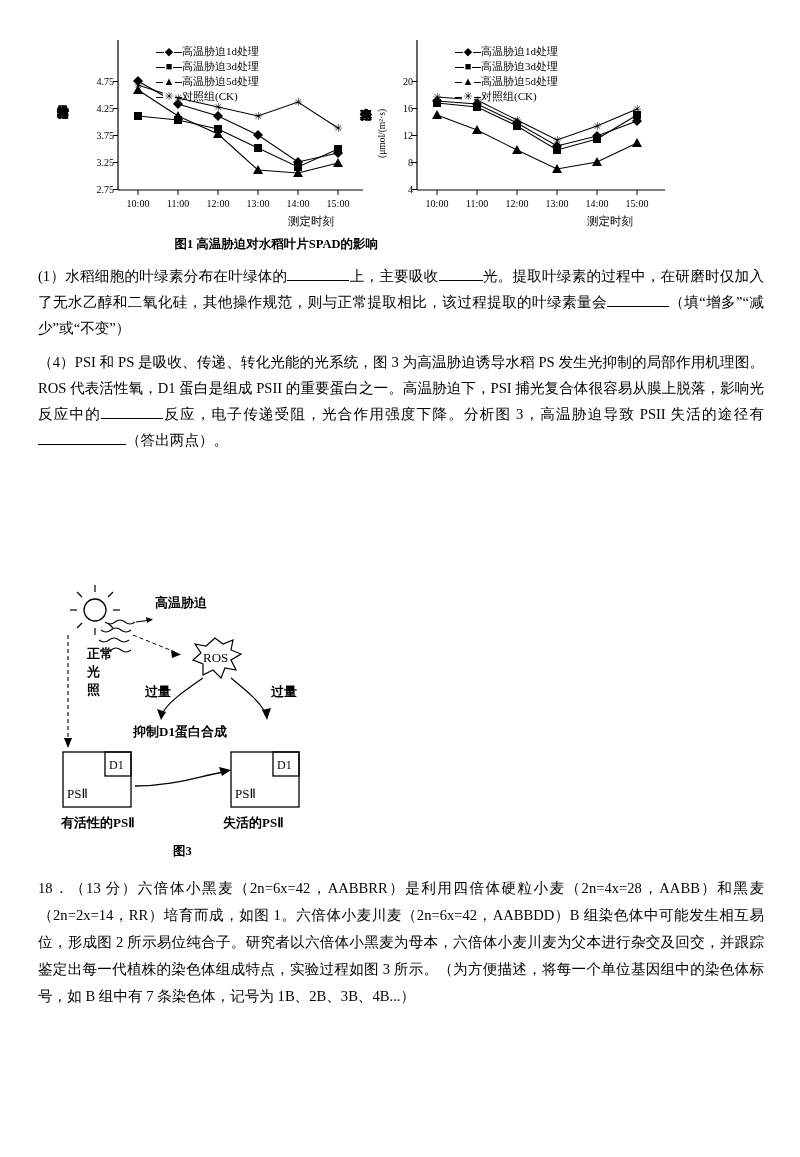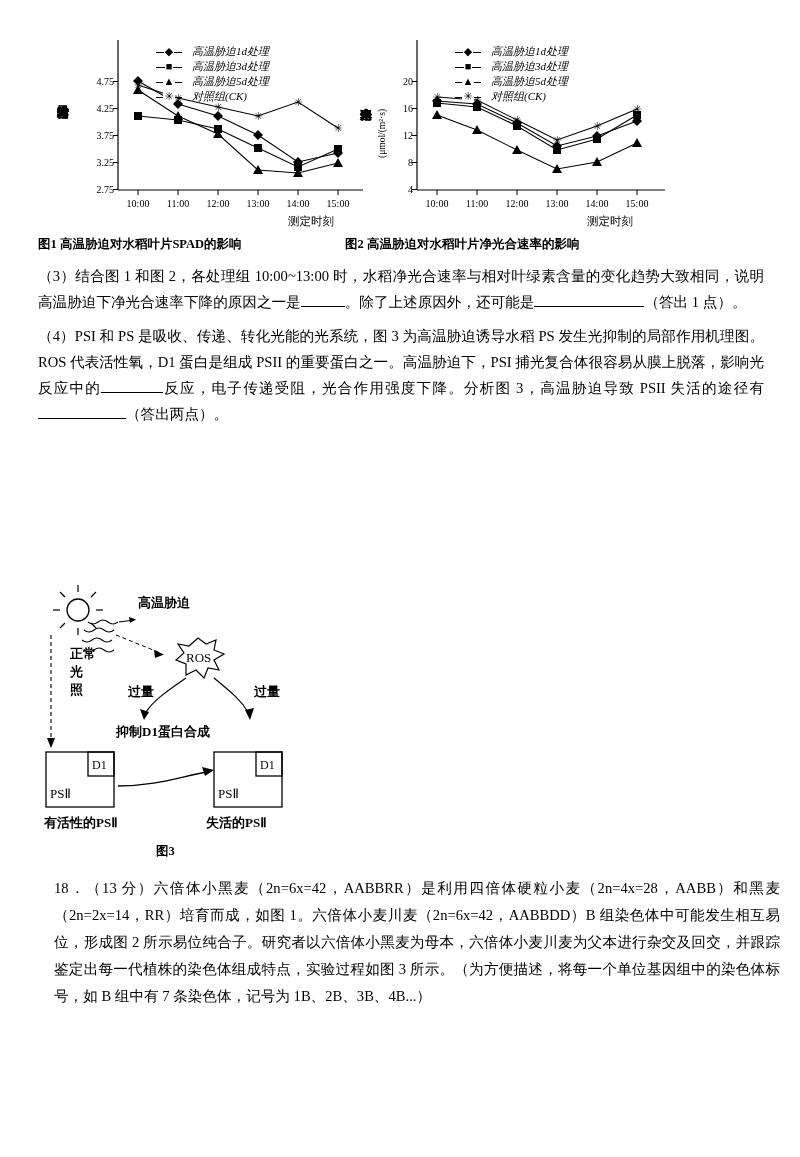--- a/index.html
+++ b/index.html
@@ -43,21 +43,21 @@
     top: 0;
     left: 0;
     width: 340px;
     height: 215px;
   }
   .fig-caption {
     position: absolute;
     bottom: 0px;
     left: 0;
     width: 340px;
-    text-align: left;
+    text-align: right;
     font-size: 12.5px;
     font-weight: bold;
     font-family: "Liberation Serif", serif;
   }
   .ylabel {
     position: absolute;
     writing-mode: vertical-rl;
     text-orientation: upright;
     font-size: 12px;
     font-weight: bold;
@@ -97,62 +97,61 @@
     content: "";
     position: absolute;
     left: 0; right: 0; top: 50%;
     border-top: 1px solid #000;
   }
   .legend-mark span {
     position: relative;
     background: #fff;
     padding: 0 1px;
   }
-  .legend-label { margin-left: 10px; font-style: italic; }
+  .legend-label { margin-left: 0; }
 
   
   .body-text {
     position: absolute;
     left: 38px;
     width: 726px;
     font-size: 14.6px;
     line-height: 26px;
     text-align: justify;
   }
   .para { margin-bottom: 8px; text-indent: 0; }
   .blank-s { display: inline-block; border-bottom: 1px solid #000; width: 44px; }
   .blank-m { display: inline-block; border-bottom: 1px solid #000; width: 62px; }
   .blank-l { display: inline-block; border-bottom: 1px solid #000; width: 88px; }
   .blank-xl { display: inline-block; border-bottom: 1px solid #000; width: 110px; }
 
   
   .fig3-wrap {
     position: absolute;
-    left: 26px;
+    left: 43px;
     top: 580px;
     width: 380px;
     height: 280px;
   }
   .fig3-caption {
     position: absolute;
     left: 130px;
     bottom: 0;
     font-size: 12.5px;
     font-weight: bold;
   }
 
   .q18 {
     position: absolute;
     left: 38px;
     top: 875px;
     width: 726px;
     font-size: 14.6px;
     line-height: 27px;
     text-align: justify;
-    margin-left: 16px;
   }
 </style>
 </head>
 <body>
 
 <div class="page">
 
   <div class="figures">
 
     <div class="fig fig-left">
@@ -353,31 +352,30 @@
           <div class="legend-row">
             <span class="legend-mark"><span>▲</span></span>
             <span class="legend-label">高温胁迫5d处理</span>
           </div>
           <div class="legend-row">
             <span class="legend-mark"><span>✳</span></span>
             <span class="legend-label">对照组(CK)</span>
           </div>
         </div>
       </div>
-      <div class="fig-caption">图2 高温胁迫对水稻叶片净光合速率的影响</div>
     </div>
   </div>
 
   <div class="body-text" style="top:263px;">
 
-
-
     <div class="para">
-      <span>（3）结合图 1 和图 2，各处理组 10:00~13:00 时，水稻净光合速率与相对叶绿素含量的变化趋势大致相同，说明高温胁迫下净光合速率下降的原因之一是</span><span class="blank-s"></span><span>。除了上述原因外，还可能是</span><span class="blank-xl"></span><span>（答出 1 点）。</span>
+      <span>(1）水稻细胞的叶绿素分布在叶绿体的</span><span class="blank-m"></span><span>上，主要吸收</span><span class="blank-s"></span><span>光。提取叶绿素的过程中，在研磨时仅加入了无水乙醇和二氧化硅，其他操作规范，则与正常提取相比，该过程提取的叶绿素量会</span><span class="blank-m"></span><span>（填“增多”“减少”或“不变”）</span>
     </div>
+
+
 
     <div class="para">
       <span>（4）PSI 和 PS 是吸收、传递、转化光能的光系统，图 3 为高温胁迫诱导水稻 PS 发生光抑制的局部作用机理图。ROS 代表活性氧，D1 蛋白是组成 PSII 的重要蛋白之一。高温胁迫下，PSI 捕光复合体很容易从膜上脱落，影响光反应中的</span><span class="blank-m"></span><span>反应，电子传递受阻，光合作用强度下降。分析图 3，高温胁迫导致 PSII 失活的途径有</span><span class="blank-l"></span><span>（答出两点）。</span>
     </div>
   </div>
 
   <div class="fig3-wrap">
     <svg width="380" height="280" viewBox="0 0 380 280">
 
       <g>

